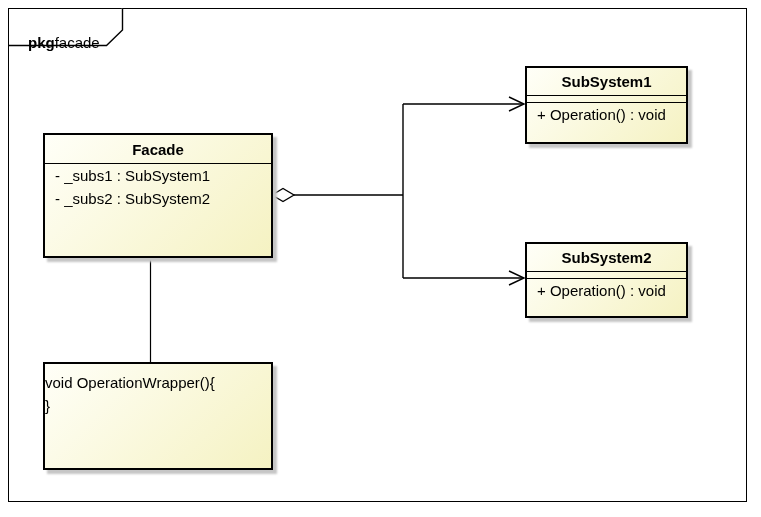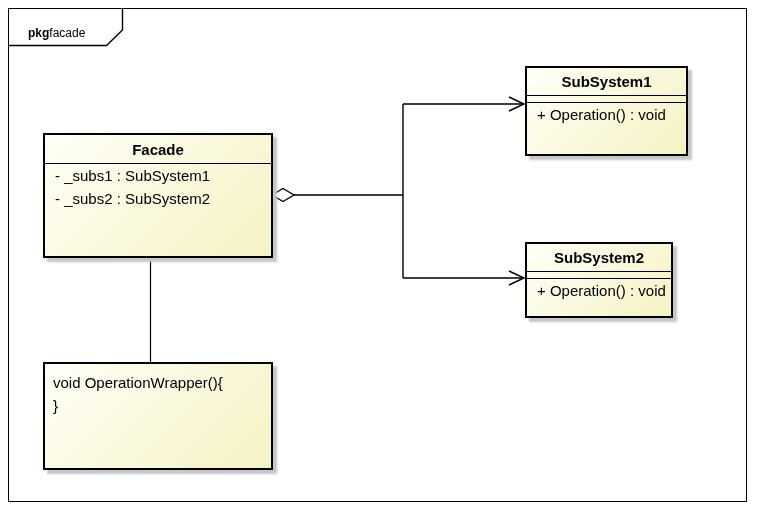--- a/index.html
+++ b/index.html
@@ -15,22 +15,22 @@
   .frame {
     position: absolute;
     left: 8px; top: 8px;
     width: 739px; height: 494px;
     border: 1px solid #000;
     box-sizing: border-box;
     background: #ffffff;
   }
   .tab-label {
     position: absolute;
-    left: 28px; top: 26px;
-    font-size: 12px;
+    left: 28px; top: 34px;
+    font-size: 15px;
     white-space: nowrap;
   }
   .tab-label .kw { font-weight: bold; }
   .connector-svg {
     position: absolute;
     left: 0; top: 0;
     width: 761px; height: 517px;
   }
   .umlbox {
     position: absolute;
@@ -63,21 +63,21 @@
     display: flex;
     align-items: flex-start;
   }
   .note {
     position: absolute;
     box-sizing: border-box;
     border: 2px solid #000;
     background: linear-gradient(135deg, #fffff8 0%, #f5f2c2 100%);
     box-shadow: 4px 4px 2px #c6c6c6;
     font-size: 15px;
-    padding: 7px 8px;
+    padding: 7px 0;
   }
   .codeline { line-height: 23px; white-space: nowrap; }
   .codeline.indent { padding-left: 19px; }
 </style>
 </head>
 <body>
 
 <div class="canvas">
 
   <div class="frame"></div>
@@ -105,29 +105,29 @@
   </div>
 
   <div class="umlbox" style="left:43px; top:133px; width:230px; height:125px;">
     <div class="title" style="height:28px;">Facade</div>
     <div class="compartment" style="height:57px; ">
       <div class="memberline">- _subs1 : SubSystem1</div>
       <div class="memberline">- _subs2 : SubSystem2</div>
     </div>
   </div>
 
-  <div class="umlbox" style="left:525px; top:66px; width:163px; height:90px;">
+  <div class="umlbox" style="left:525px; top:66px; width:163px; height:78px;">
     <div class="title" style="height:27px;">SubSystem1</div>
     <div class="compartment" style="height:7px;"></div>
     <div class="compartment ops">
       <div class="memberline">+ Operation() : void</div>
     </div>
   </div>
 
-  <div class="umlbox" style="left:525px; top:242px; width:148px; height:76px;">
+  <div class="umlbox" style="left:525px; top:242px; width:163px; height:76px;">
     <div class="title" style="height:27px;">SubSystem2</div>
     <div class="compartment" style="height:7px;"></div>
     <div class="compartment ops">
       <div class="memberline">+ Operation() : void</div>
     </div>
   </div>
 
   <div class="note" style="left:43px; top:362px; width:230px; height:108px;">
     <div class="codeline">void OperationWrapper(){</div>
     <div class="codeline">}</div>

